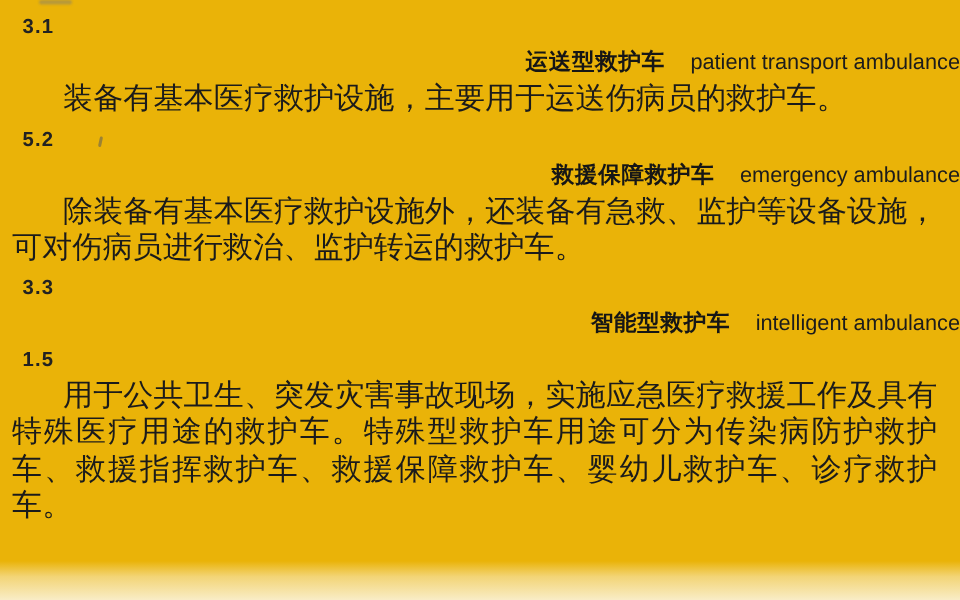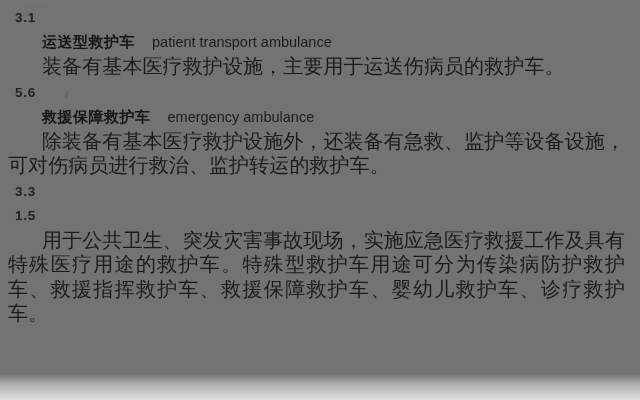--- a/index.html
+++ b/index.html
@@ -11,37 +11,38 @@
     height: 400px;
     overflow: hidden;
     background: #ffffff;
   }
   .page {
     position: relative;
     width: 640px;
     height: 400px;
     box-sizing: border-box;
     padding-top: 6px;
-    background: #737373;
+    background: #eab308;
     color: #1e1e1e;
   }
   .section { margin: 0; }
   .clause-num {
     margin-left: 15px;
     font-family: "Liberation Sans", sans-serif;
     font-size: 13.5px;
     font-weight: 700;
     letter-spacing: 0.8px;
     line-height: 24px;
     color: #222;
   }
   .term-line {
     margin-left: 42px;
     line-height: 24px;
     white-space: nowrap;
+    text-align: right;
   }
   .term-zh {
     font-family: "Liberation Sans", sans-serif;
     font-size: 15px;
     font-weight: 700;
     color: #161616;
     letter-spacing: 0.5px;
   }
   .term-en {
     font-family: "Liberation Sans", sans-serif;
@@ -108,30 +109,34 @@
     <div class="term-line">
       <span class="term-zh">运送型救护车</span>
       <span class="term-en">patient transport ambulance</span>
     </div>
     <p class="definition">装备有基本医疗救护设施，主要用于运送伤病员的救护车。</p>
   </div>
 
   <div class="stray-mark"></div>
 
   <div class="section">
-    <div class="clause-num">5.6</div>
+    <div class="clause-num">5.2</div>
     <div class="term-line">
       <span class="term-zh">救援保障救护车</span>
       <span class="term-en">emergency ambulance</span>
     </div>
     <p class="definition">除装备有基本医疗救护设施外，还装备有急救、监护等设备设施，可对伤病员进行救治、监护转运的救护车。</p>
   </div>
 
   <div class="section">
     <div class="clause-num">3.3</div>
+    <div class="term-line">
+      <span class="term-zh">智能型救护车</span>
+      <span class="term-en">intelligent ambulance</span>
+    </div>
   </div>
 
   <div class="section">
     <div class="clause-num">1.5</div>
     <p class="definition">用于公共卫生、突发灾害事故现场，实施应急医疗救援工作及具有特殊医疗用途的救护车。特殊型救护车用途可分为传染病防护救护车、救援指挥救护车、救援保障救护车、婴幼儿救护车、诊疗救护车。</p>
   </div>
 
   <div class="bottom-fade"></div>
 </div>
 

